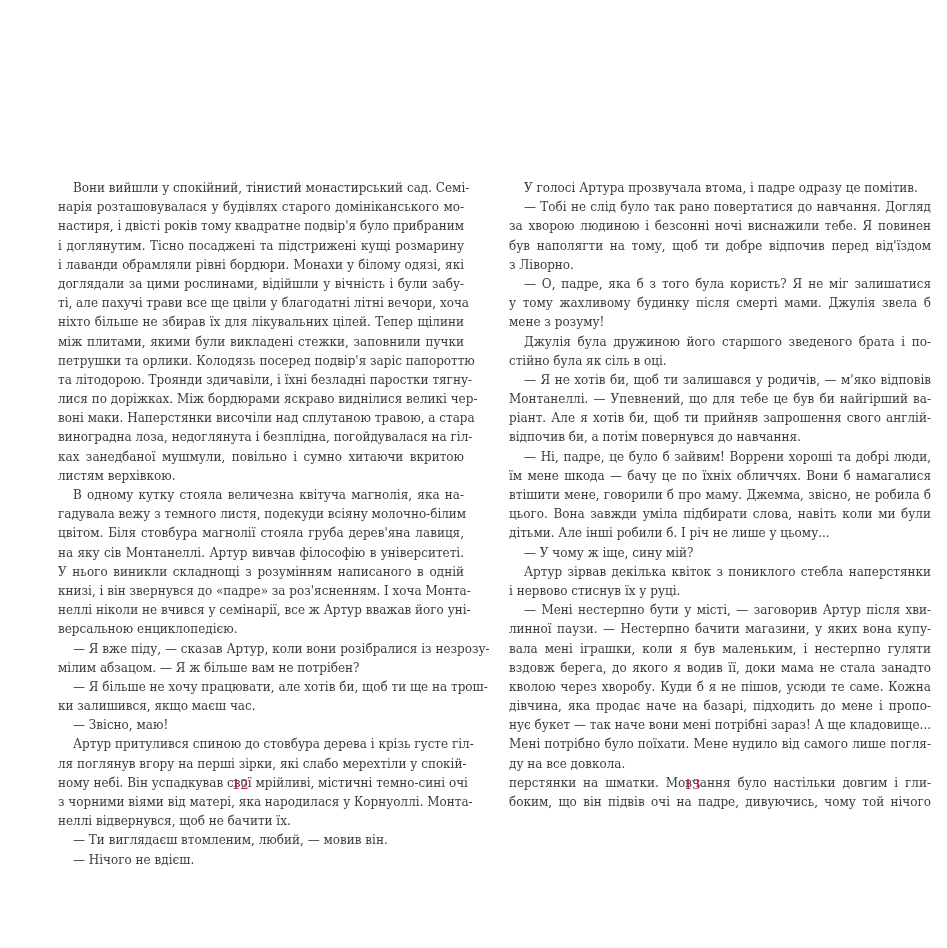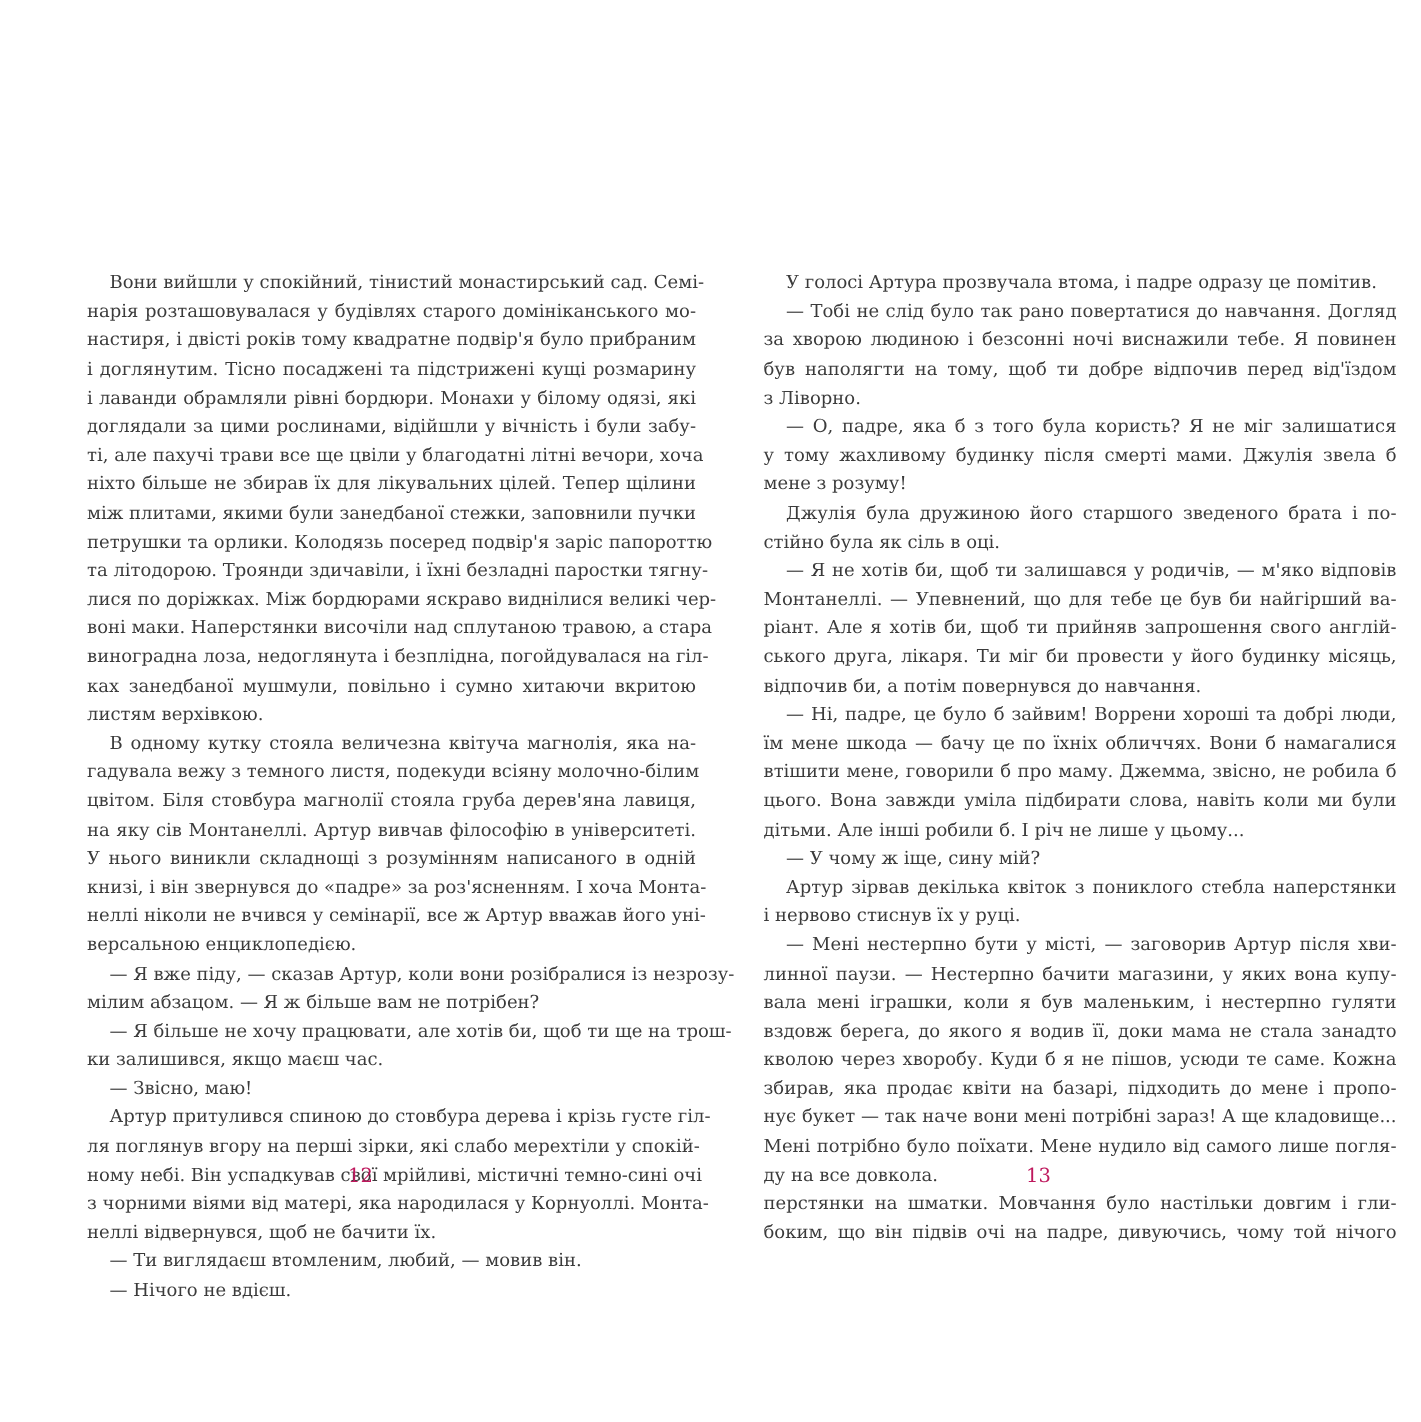--- a/index.html
+++ b/index.html
@@ -34,21 +34,21 @@
 <div>
   <div class="page page-left" id="left-page">
       <span class="line indent">Вони вийшли у спокійний, тінистий монастирський сад. Семі-</span>
       <span class="line">нарія розташовувалася у будівлях старого домініканського мо-</span>
       <span class="line">настиря, і двісті років тому квадратне подвір'я було прибраним</span>
       <span class="line">і доглянутим. Тісно посаджені та підстрижені кущі розмарину</span>
       <span class="line">і лаванди обрамляли рівні бордюри. Монахи у білому одязі, які</span>
       <span class="line">доглядали за цими рослинами, відійшли у вічність і були забу-</span>
       <span class="line">ті, але пахучі трави все ще цвіли у благодатні літні вечори, хоча</span>
       <span class="line">ніхто більше не збирав їх для лікувальних цілей. Тепер щілини</span>
-      <span class="line">між плитами, якими були занедбаної стежки, заповнили пучки</span>
+      <span class="line">між плитами, якими були викладені стежки, заповнили пучки</span>
       <span class="line">петрушки та орлики. Колодязь посеред подвір'я заріс папороттю</span>
       <span class="line">та літодорою. Троянди здичавіли, і їхні безладні паростки тягну-</span>
       <span class="line">лися по доріжках. Між бордюрами яскраво виднілися великі чер-</span>
       <span class="line">воні маки. Наперстянки височіли над сплутаною травою, а стара</span>
       <span class="line">виноградна лоза, недоглянута і безплідна, погойдувалася на гіл-</span>
       <span class="line">ках занедбаної мушмули, повільно і сумно хитаючи вкритою</span>
       <span class="line last">листям верхівкою.</span>
       <span class="line indent">В одному кутку стояла величезна квітуча магнолія, яка на-</span>
       <span class="line">гадувала вежу з темного листя, подекуди всіяну молочно-білим</span>
       <span class="line">цвітом. Біля стовбура магнолії стояла груба дерев'яна лавиця,</span>
@@ -79,36 +79,35 @@
       <span class="line">був наполягти на тому, щоб ти добре відпочив перед від'їздом</span>
       <span class="line last">з Ліворно.</span>
       <span class="line indent">— О, падре, яка б з того була користь? Я не міг залишатися</span>
       <span class="line">у тому жахливому будинку після смерті мами. Джулія звела б</span>
       <span class="line last">мене з розуму!</span>
       <span class="line indent">Джулія була дружиною його старшого зведеного брата і по-</span>
       <span class="line last">стійно була як сіль в оці.</span>
       <span class="line indent">— Я не хотів би, щоб ти залишався у родичів, — м'яко відповів</span>
       <span class="line">Монтанеллі. — Упевнений, що для тебе це був би найгірший ва-</span>
       <span class="line">ріант. Але я хотів би, щоб ти прийняв запрошення свого англій-</span>
-      <span class="line">ського друга, лікаря. Ти міг би провести у його будинку місяць,</span>
       <span class="line last">відпочив би, а потім повернувся до навчання.</span>
       <span class="line indent">— Ні, падре, це було б зайвим! Воррени хороші та добрі люди,</span>
       <span class="line">їм мене шкода — бачу це по їхніх обличчях. Вони б намагалися</span>
       <span class="line">втішити мене, говорили б про маму. Джемма, звісно, не робила б</span>
       <span class="line">цього. Вона завжди уміла підбирати слова, навіть коли ми були</span>
       <span class="line last">дітьми. Але інші робили б. І річ не лише у цьому...</span>
       <span class="line indent last">— У чому ж іще, сину мій?</span>
       <span class="line indent">Артур зірвав декілька квіток з пониклого стебла наперстянки</span>
       <span class="line last">і нервово стиснув їх у руці.</span>
       <span class="line indent">— Мені нестерпно бути у місті, — заговорив Артур після хви-</span>
       <span class="line">линної паузи. — Нестерпно бачити магазини, у яких вона купу-</span>
       <span class="line">вала мені іграшки, коли я був маленьким, і нестерпно гуляти</span>
       <span class="line">вздовж берега, до якого я водив її, доки мама не стала занадто</span>
       <span class="line">кволою через хворобу. Куди б я не пішов, усюди те саме. Кожна</span>
-      <span class="line">збирав, яка продає квіти на базарі, підходить до мене і пропо-</span>
+      <span class="line">дівчина, яка продає наче на базарі, підходить до мене і пропо-</span>
       <span class="line">нує букет — так наче вони мені потрібні зараз! А ще кладовище...</span>
       <span class="line">Мені потрібно було поїхати. Мене нудило від самого лише погля-</span>
       <span class="line last">ду на все довкола.</span>
       <span class="line">перстянки на шматки. Мовчання було настільки довгим і гли-</span>
       <span class="line">боким, що він підвів очі на падре, дивуючись, чому той нічого</span>
     </div>
   <div class="page-number pn-right">13</div>
 </div>
 
 </body></html>

